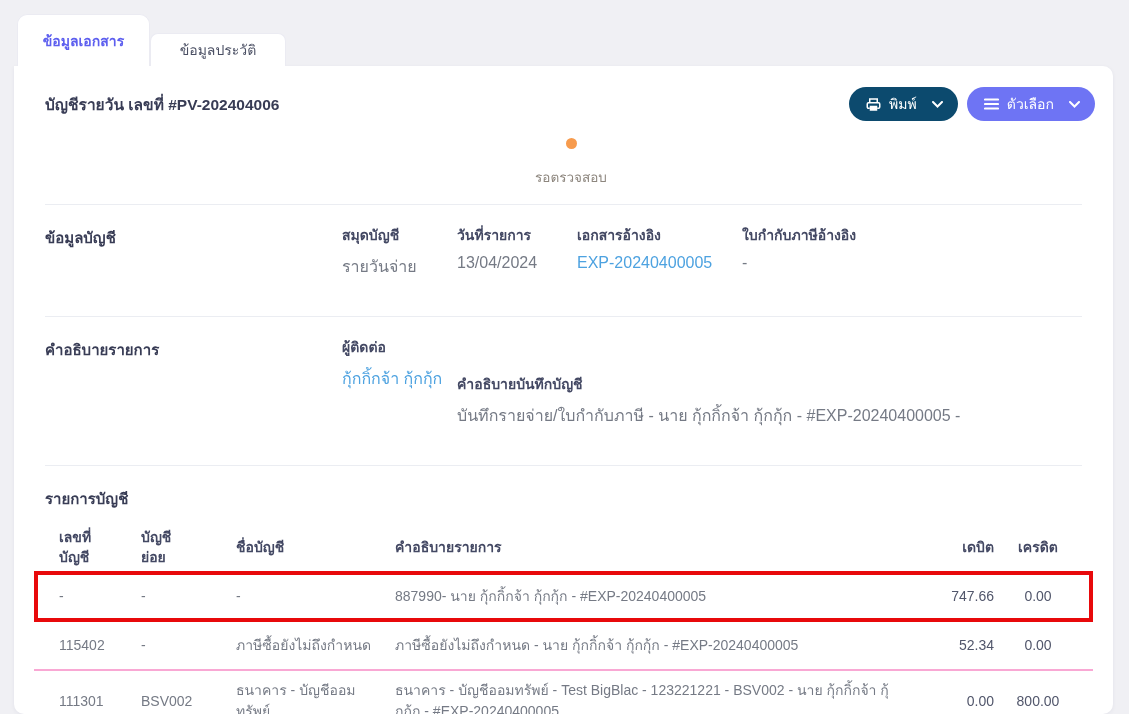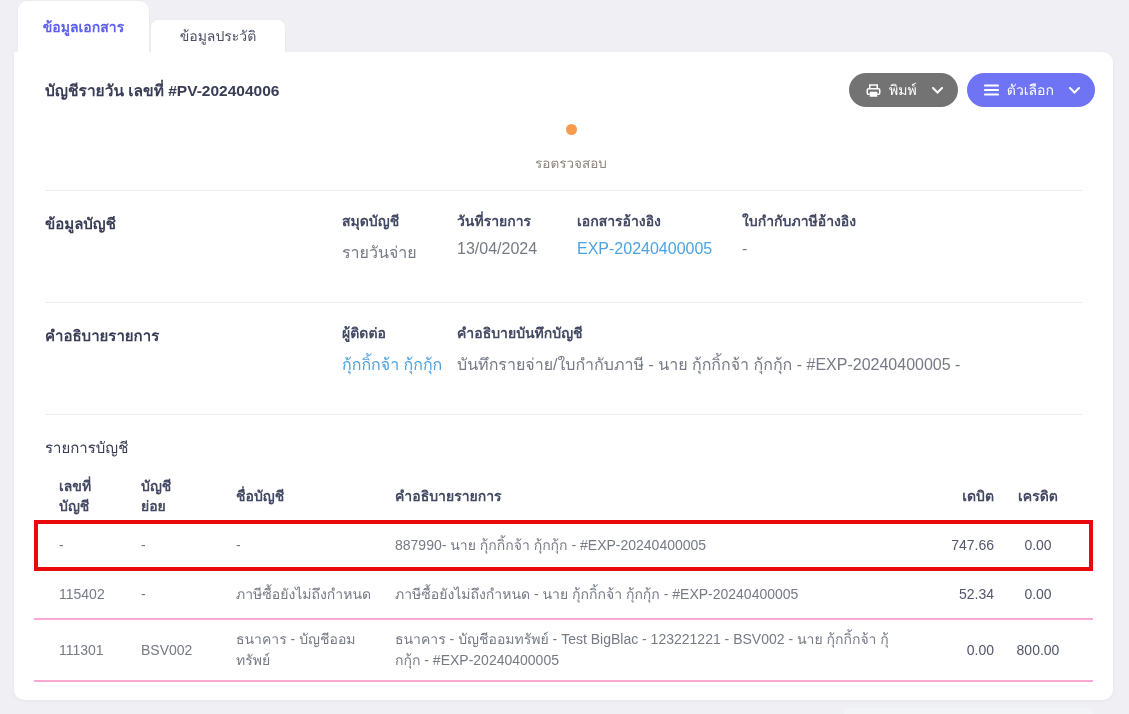--- a/index.html
+++ b/index.html
@@ -3,21 +3,21 @@
 <meta charset="utf-8">
 <style>
   * { margin:0; padding:0; box-sizing:border-box; }
   html,body { width:1129px; height:714px; overflow:hidden; }
   body {
     background:#f0f0f4;
     font-family:"Liberation Sans","DejaVu Sans",sans-serif;
     color:#3a3e5b;
   }
   
-  .tabbar { height:52px; display:flex; align-items:flex-end; padding-left:17px; position:relative; z-index:2; }
+  .tabbar { height:66px; display:flex; align-items:flex-end; padding-left:17px; position:relative; z-index:2; }
   .tab {
     background:#fff; border:1px solid #ebebf2; border-bottom:none;
     display:flex; align-items:center; justify-content:center;
     cursor:pointer;
   }
   .tab-active {
     width:133px; height:52px; border-radius:10px 10px 0 0;
     color:#5d5fef; font-weight:700; font-size:14px;
   }
   .tab-inactive {
@@ -33,39 +33,39 @@
   }
   
   .card-head { display:flex; justify-content:space-between; align-items:center; padding-top:21px; }
   .doc-title { font-size:15.5px; font-weight:700; color:#383c55; padding-left:13px; }
   .head-buttons { display:flex; gap:9px; }
   .btn {
     height:34px; border:none; border-radius:17px; color:#fff; font-size:14px;
     display:inline-flex; align-items:center; cursor:pointer;
     font-family:inherit;
   }
-  .btn-print { background:#737373; padding:0 15px 0 17px; }
+  .btn-print { background:#0c4a6e; padding:0 15px 0 17px; }
   .btn-options { background:#6e74f4; padding:0 15px 0 17px; }
   .btn .ic { display:inline-flex; margin-right:8px; }
   .btn .chev { display:inline-flex; margin-left:15px; }
   
   .status-row { display:flex; align-items:center; gap:17px; margin-top:17px; padding-left:15px;flex-direction:column; }
   .status-dot { width:11px; height:11px; border-radius:50%; background:#f79b4d; }
   .status-text { font-size:13.5px; color:#8d867e; }
   .divider { border:none; border-top:1px solid #ebedf2; margin:16px 13px 0 13px; }
   
   .sec-row { display:flex; padding:19px 13px 21px 13px; }
   .sec-title { width:297px; flex:none; font-size:15px; font-weight:700; color:#383c55; padding-top:2px; }
   .field { flex:none; }
   .f-label { font-size:14px; font-weight:700; color:#434863; margin-bottom:8px; }
   .f-value { font-size:16px; color:#757a85; }
   .w115 { width:115px; } .w120 { width:120px; } .w165 { width:165px; }
   .link { color:#4da2e0; cursor:pointer; text-decoration:none; }
   
-  .entries-title { font-size:15px; font-weight:400; color:#383c55; padding:21px 13px 0 13px; }
+  .entries-title { font-size:15px; font-weight:700; color:#383c55; padding:21px 13px 0 13px; }
   .tbl { margin:12px 2px 0 2px; }
   .trow {
     display:grid; grid-template-columns:82px 100px 170px 1fr 82px 89px;
     align-items:center; border-bottom:2px solid #f9a8d4;
   }
   .thead { min-height:50px; }
   .thead > div { font-size:14px; font-weight:700; color:#434863; white-space:pre-line; line-height:1.45; }
   .tbody { min-height:49px; position:relative; }
   .cell { font-size:14px; color:#757a85; padding-top:9px; padding-bottom:9px; line-height:1.5; }
   .c1 { padding-left:25px; } .c2 { padding-left:25px; }
@@ -164,21 +164,21 @@
   </div>
 
   <hr class="divider">
 
   <div class="sec-row">
     <div class="sec-title">คำอธิบายรายการ</div>
     <div class="field w115">
       <div class="f-label">ผู้ติดต่อ</div>
       <a class="f-value link">กุ้กกิ้กจ้า กุ้กกุ้ก</a>
     </div>
-    <div class="field" style="flex:1;">
+    <div class="field" style="flex:1;margin-top:37px;">
       <div class="f-label">คำอธิบายบันทึกบัญชี</div>
       <div class="f-value">บันทึกรายจ่าย/ใบกำกับภาษี - นาย กุ้กกิ้กจ้า กุ้กกุ้ก - #EXP-20240400005 -</div>
     </div>
   </div>
 
   <hr class="divider">
 
   <div class="entries-title">รายการบัญชี</div>
   <div class="tbl">
     <div class="trow thead">

